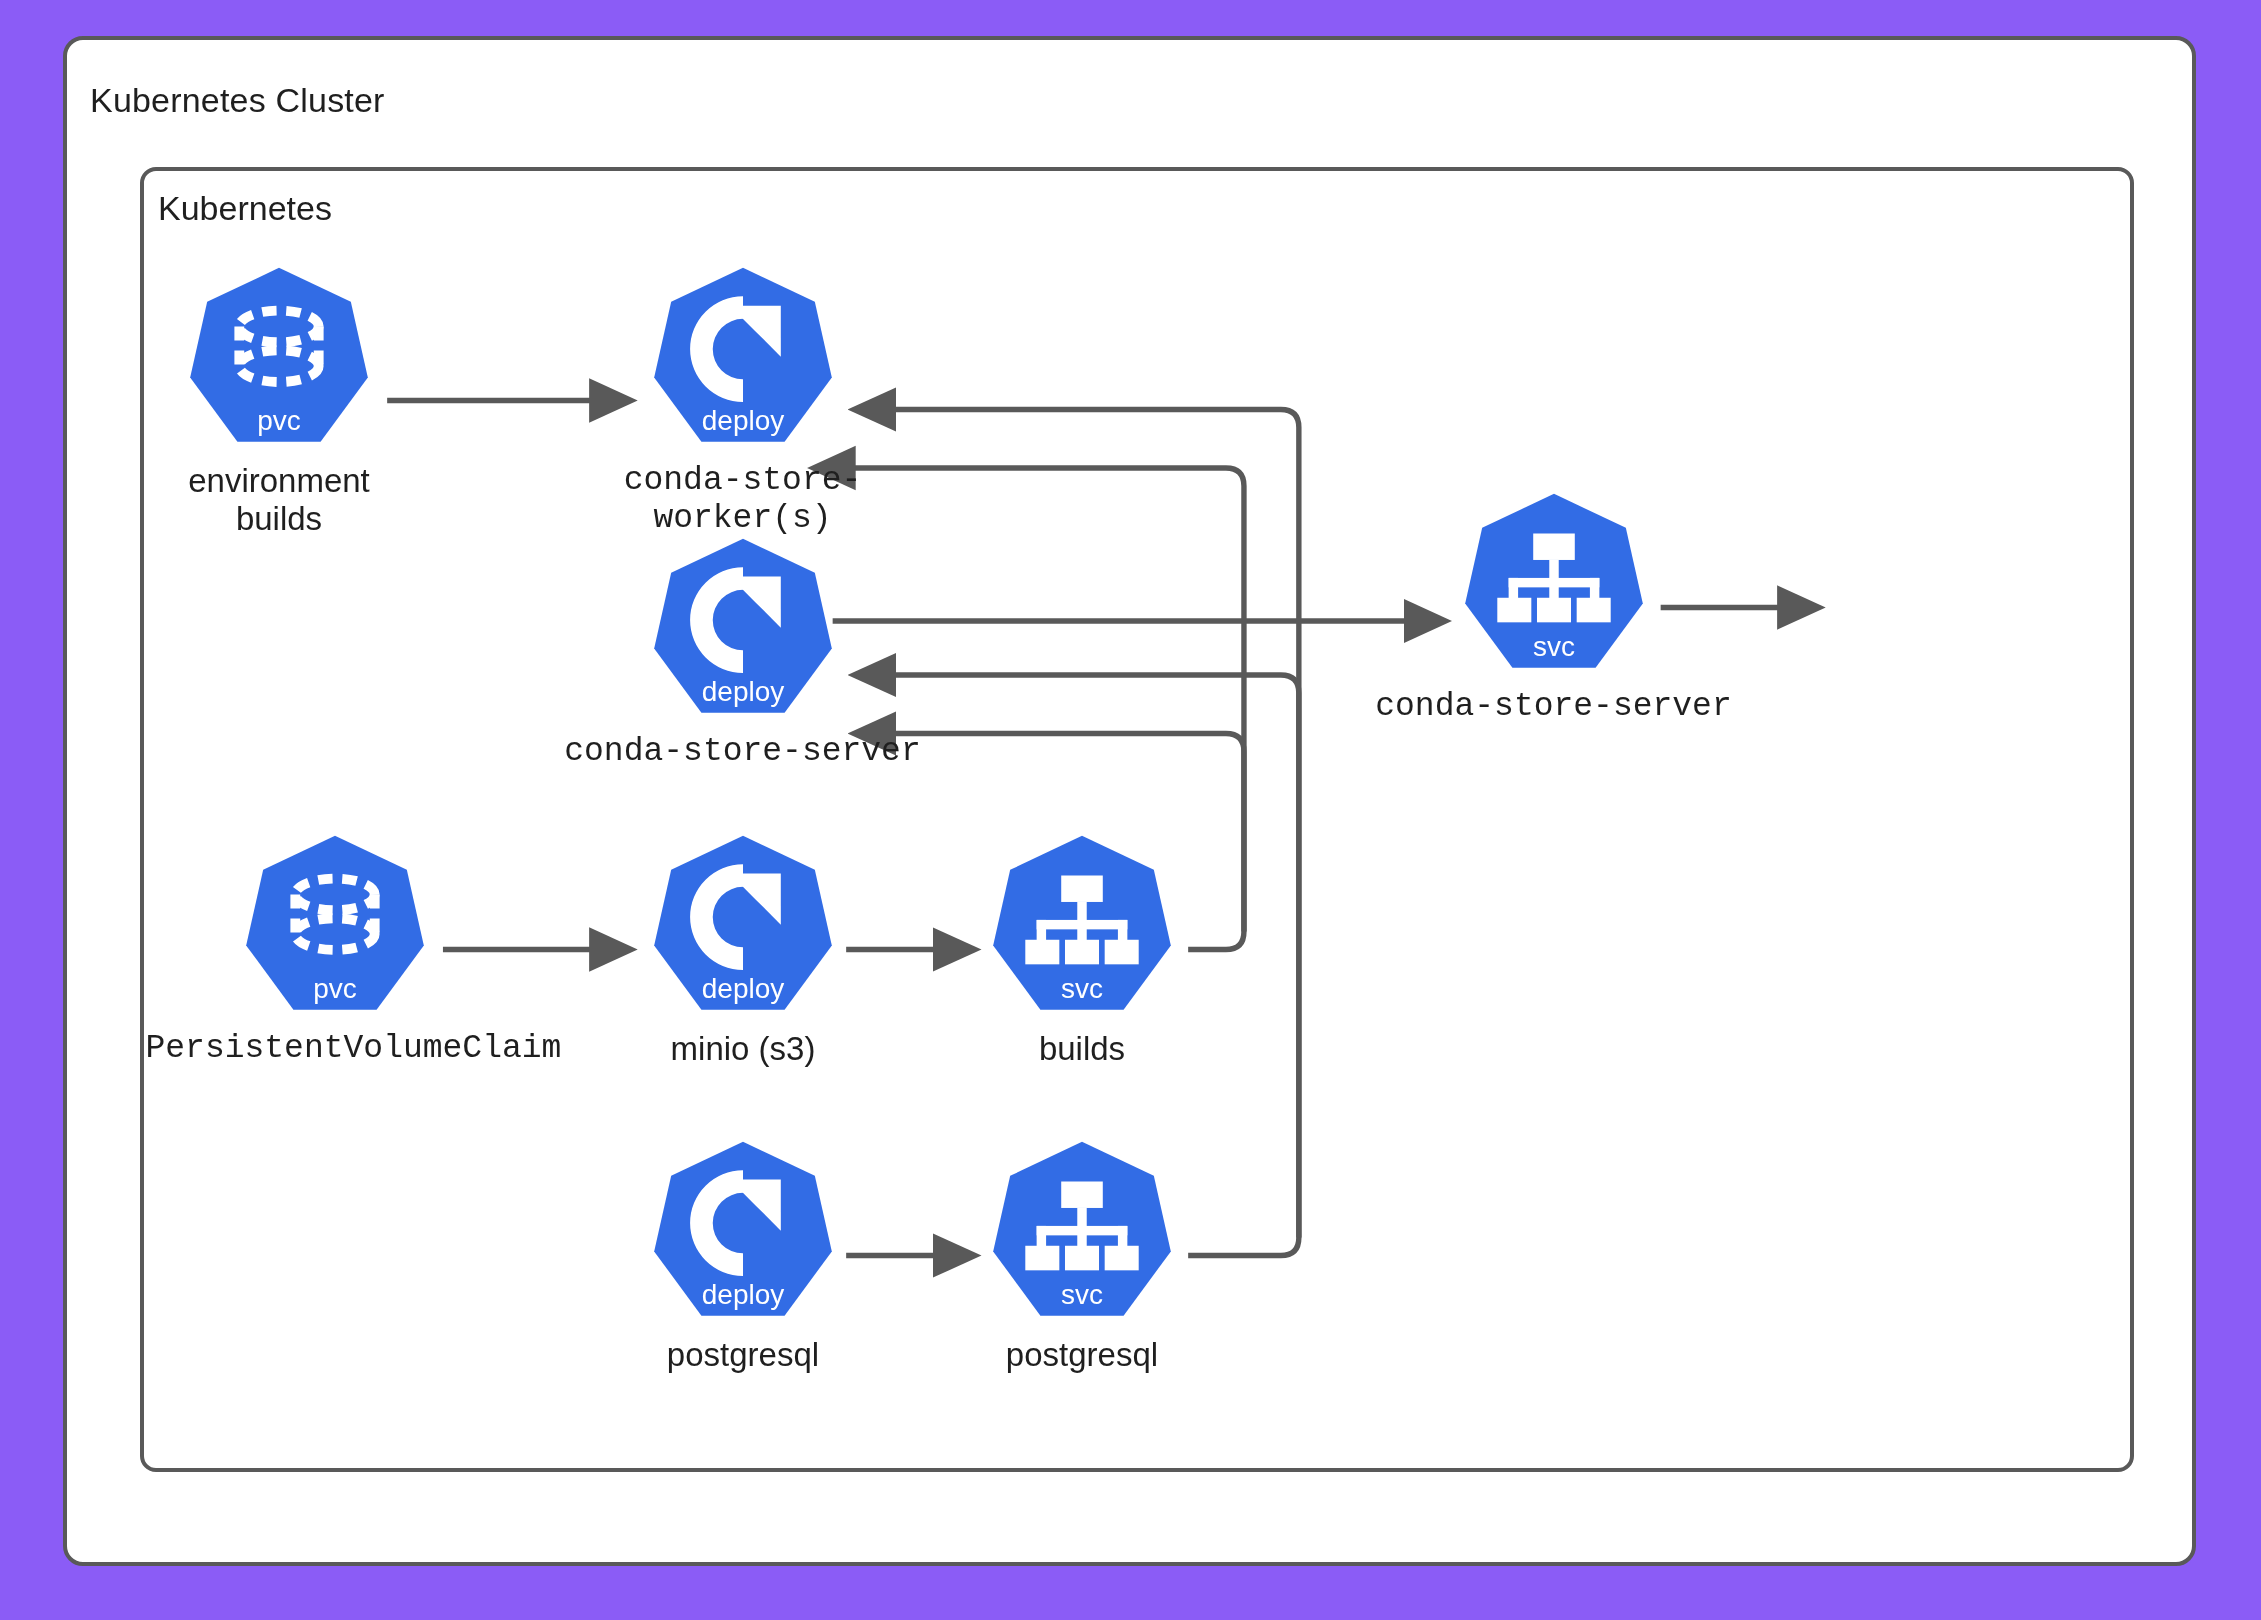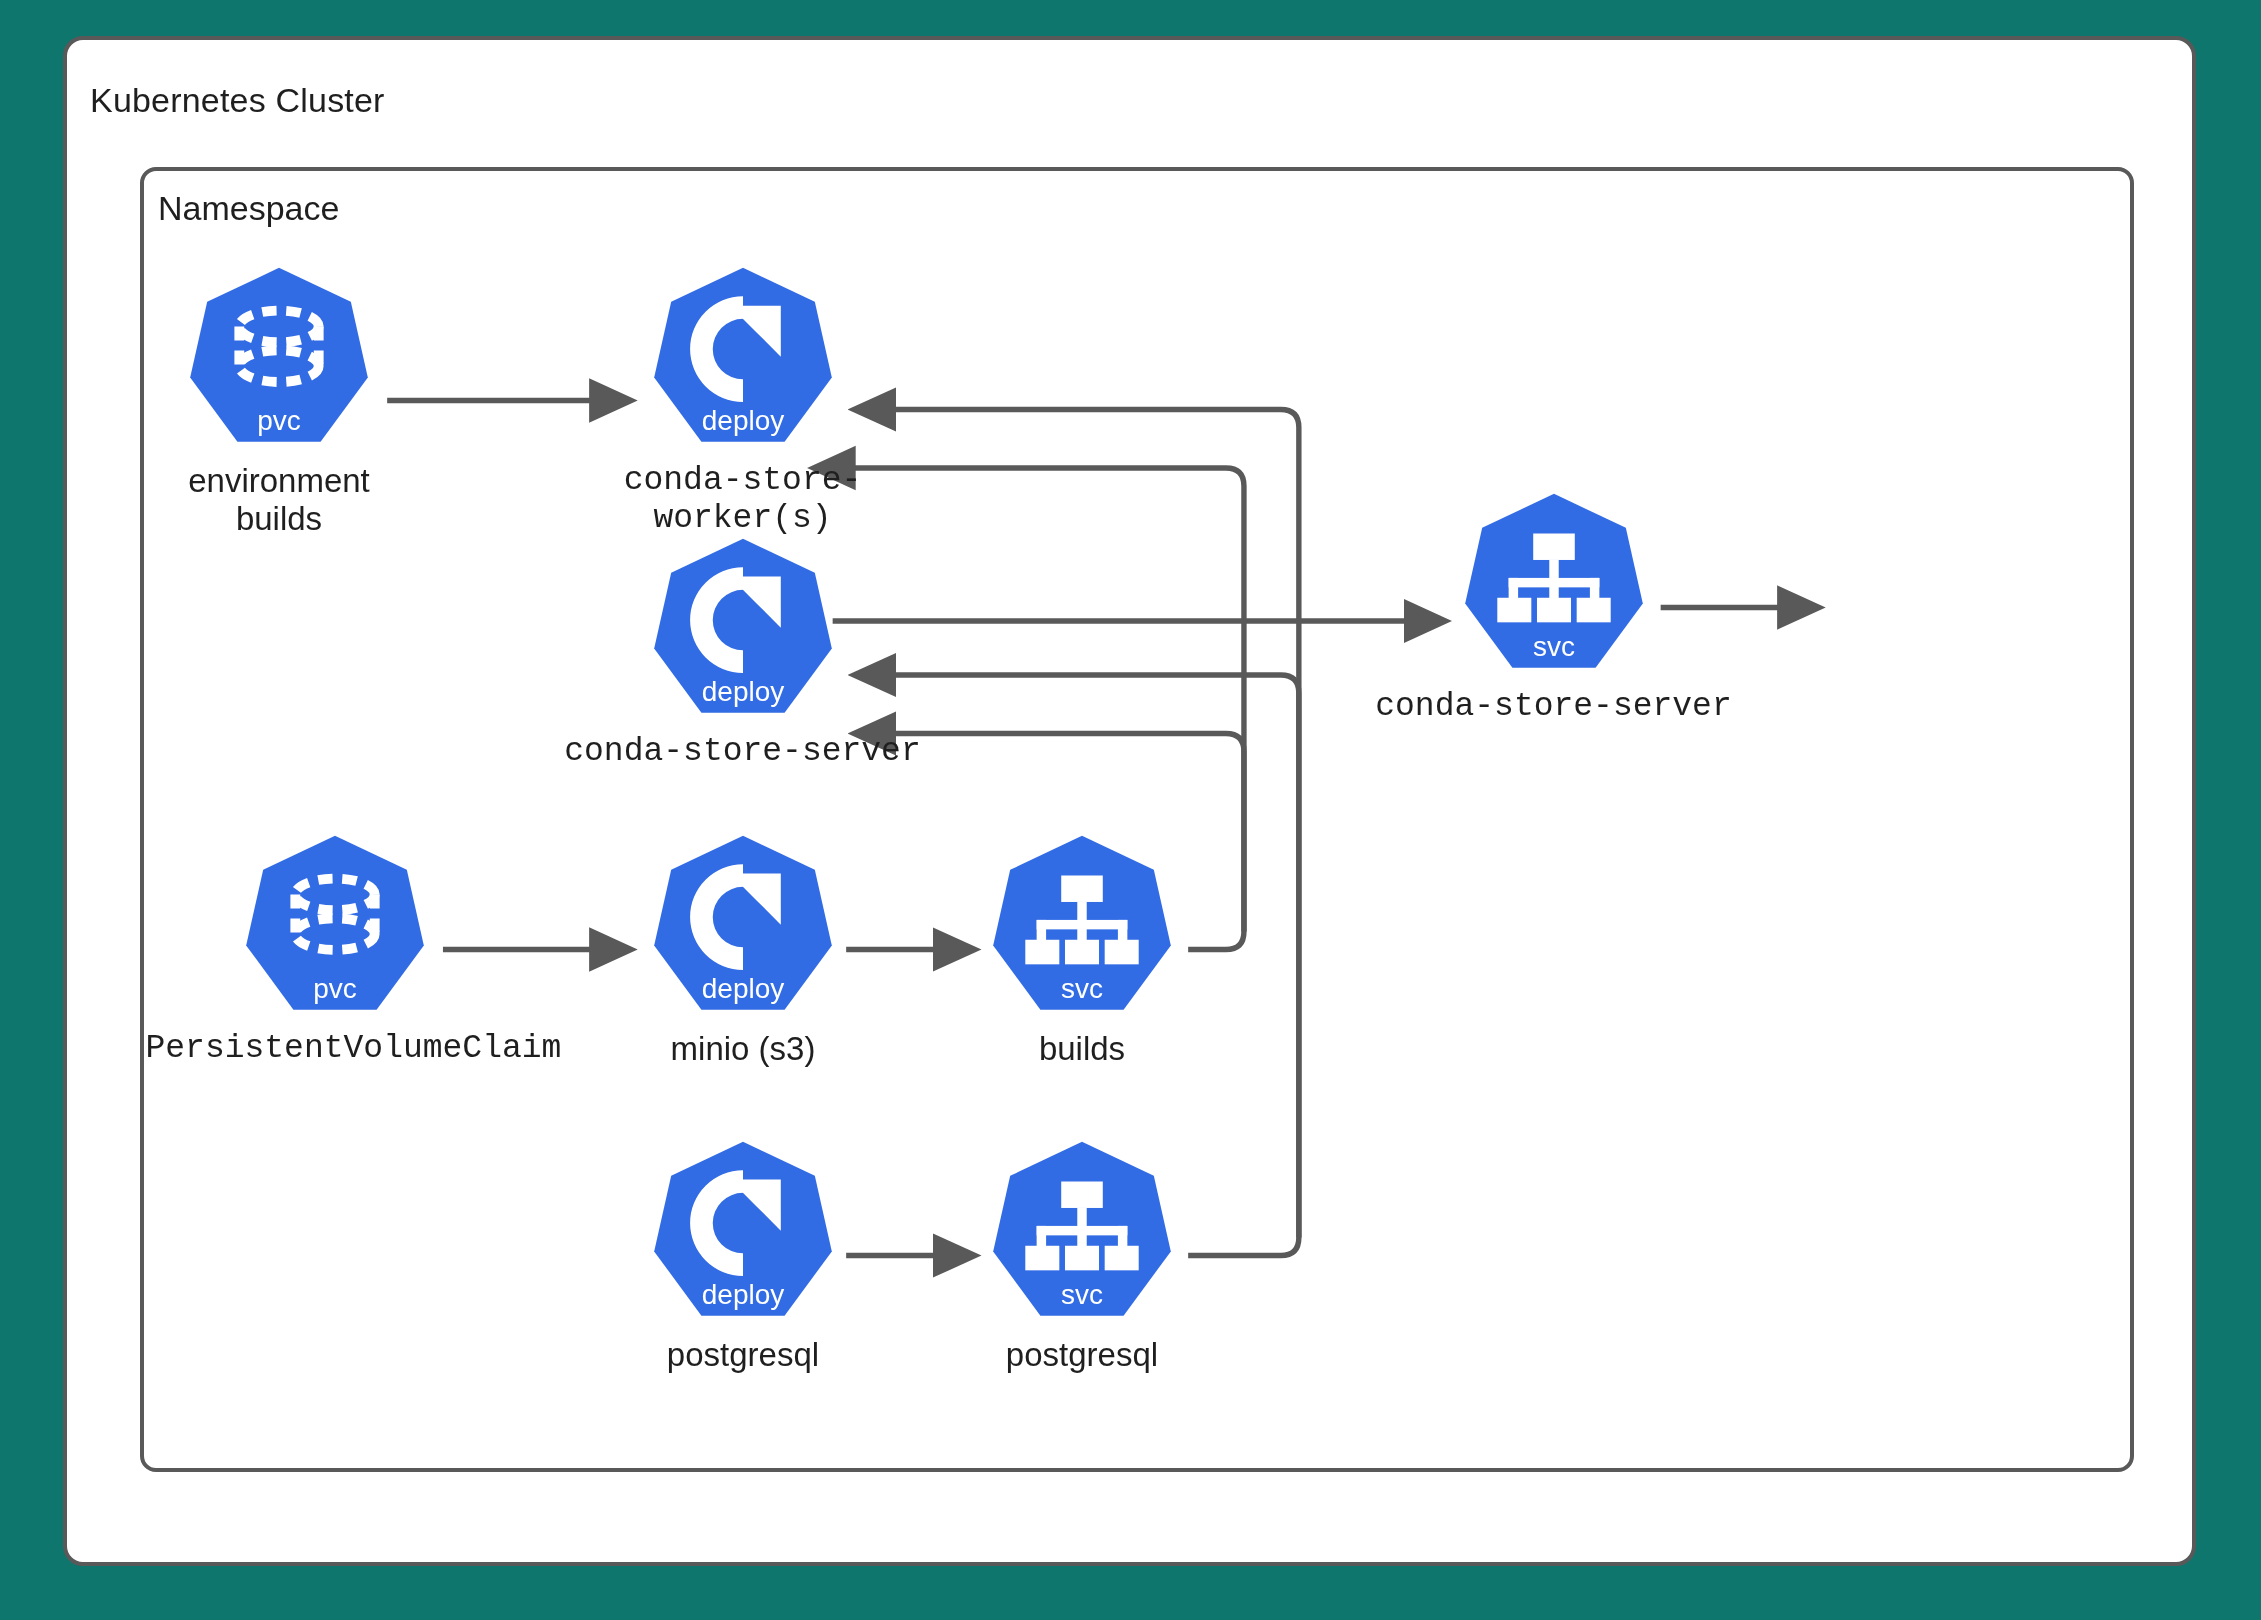--- a/index.html
+++ b/index.html
@@ -9,21 +9,21 @@
     background: #000000;
     width: 2262px;
     height: 1620px;
     overflow: hidden;
     font-family: "Liberation Sans", sans-serif;
   }
   #stage {
     position: relative;
     width: 2262px;
     height: 1620px;
-    background: #0f766e;
+    background: #8b5cf6;
   }
   
   .cluster-box {
     position: absolute;
     left: 63px;
     top: 36px;
     width: 2133px;
     height: 1530px;
     background: #ffffff;
     border: 4.5px solid #595959;
@@ -105,21 +105,21 @@
 </style>
 </head>
 <body>
 
 <div id="stage">
 
   <div class="cluster-box"></div>
   <div class="cluster-title">Kubernetes Cluster</div>
 
   <div class="namespace-box"></div>
-  <div class="namespace-title">Namespace</div>
+  <div class="namespace-title">Kubernetes</div>
 
   <svg id="edges" viewBox="0 0 2513 1800" xmlns="http://www.w3.org/2000/svg">
     <defs>
       <marker id="ah" markerWidth="9" markerHeight="9" refX="7.6" refY="4.5" orient="auto" markerUnits="strokeWidth">
         <path d="M0,0.4 L9,4.5 L0,8.6 z" fill="#595959"></path>
       </marker>
     </defs>
     <g fill="none" stroke="#595959" stroke-width="6" stroke-linejoin="round" stroke-linecap="butt">
 
       <path d="M 430,445 L 700,445" marker-end="url(#ah)"></path>

